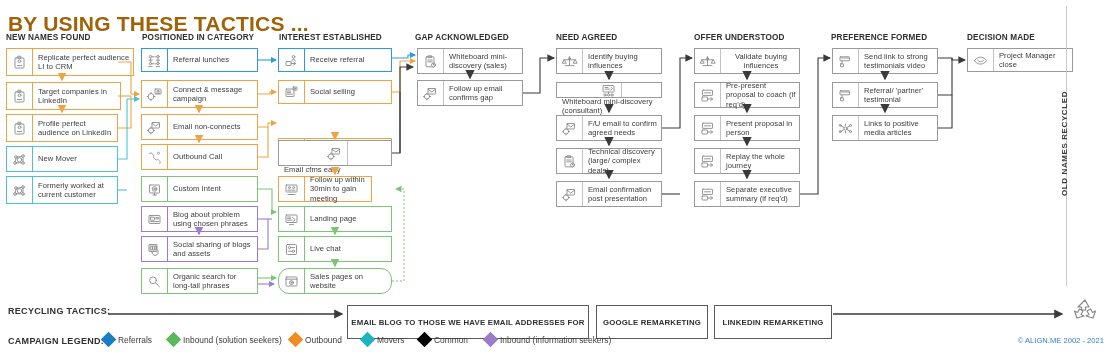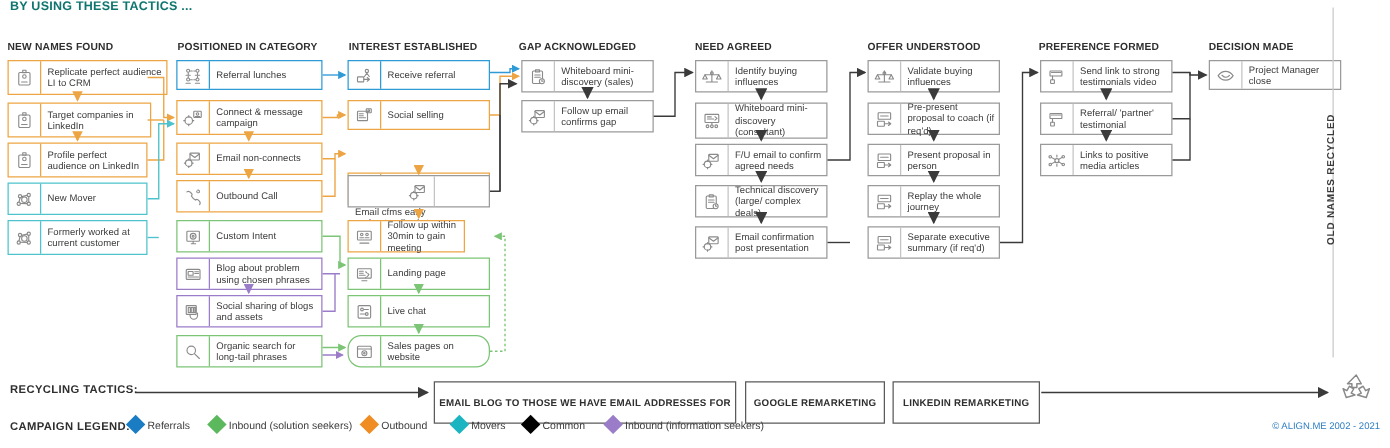--- a/index.html
+++ b/index.html
@@ -1,21 +1,21 @@
 <!DOCTYPE html>
 <html><head>
 <meta charset="utf-8">
 <style>
   html,body{margin:0;padding:0;background:#fff;}
   body{width:1112px;height:358px;overflow:hidden;font-family:"Liberation Sans",sans-serif;color:#404040;}
   #stage{position:relative;width:1112px;height:358px;}
 
   .abs{position:absolute;}
 
-  #title{left:8px;top:0;font-size:10px;font-weight:bold;color:#0f766e;letter-spacing:.2px;}
+  #title{left:8px;top:12px;font-size:21px;font-weight:bold;color:#a16207;letter-spacing:.2px;}
 
   .col-head{position:absolute;font-size:8.2px;font-weight:bold;color:#2f2f2f;letter-spacing:.15px;white-space:nowrap;}
 
   .node{position:absolute;box-sizing:border-box;border:1px solid #bfbfbf;background:#fff;display:flex;align-items:center;}
   .node .ic{flex:0 0 auto;width:26px;height:100%;display:flex;align-items:center;justify-content:center;border-right:1px solid #d8d8d8;box-sizing:border-box;}
   .node .ic svg{display:block;}
   .node .tx{flex:1 1 auto;font-size:7.6px;line-height:9.4px;color:#3b3b3b;padding:0 3px 0 5px;letter-spacing:.05px;}
 
   .c-blue{border-color:#2f9bd6;}
   .c-blue .ic{border-right-color:#2f9bd6;}
@@ -331,21 +331,21 @@
           <svg width="17" height="15" viewBox="0 0 17 15" fill="none" stroke="#8a8a8a" stroke-width="0.9" stroke-linejoin="round" stroke-linecap="round">
             <path d="M8.5,2.6 v9 M4,11.6 h9"></path>
             <path d="M3,5.8 h11"></path>
             <path d="M3,5.8 l-1.8,3.4 h3.6 z"></path>
             <path d="M14,5.8 l-1.8,3.4 h3.6 z"></path>
             <circle cx="8.5" cy="4.6" r="1.1"></circle>
           </svg>
         </div>
         <div class="tx">Identify buying influences</div>
       </div>
-      <div class="node c-gray" style="left: 556px; top: 82px; width: 106px; height: 29px;">
+      <div class="node c-gray" style="left: 556px; top: 82px; width: 106px; height: 16px; flex-direction: column;">
         <div class="ic">
           <svg width="17" height="15" viewBox="0 0 17 15" fill="none" stroke="#8a8a8a" stroke-width="0.9" stroke-linejoin="round" stroke-linecap="round">
             <rect x="3" y="2.5" width="11" height="6.5" rx="0.6"></rect>
             <path d="M5,4.5 h3 M5,6.2 h5"></path>
             <path d="M11,4.3 l1.6,1.4 l-1.6,1.4"></path>
             <path d="M8.5,9 v1.4"></path>
             <circle cx="5" cy="12" r="1.1"></circle>
             <circle cx="8.5" cy="12" r="1.1"></circle>
             <circle cx="12" cy="12" r="1.1"></circle>
           </svg>
@@ -379,21 +379,21 @@
         <div class="ic">
           <svg width="17" height="15" viewBox="0 0 17 15" fill="none" stroke="#8a8a8a" stroke-width="0.9" stroke-linejoin="round" stroke-linecap="round">
             <rect x="6" y="2.5" width="7.5" height="5.5" rx="0.6"></rect>
             <path d="M6,3.2 L9.8,6 L13.5,3.2"></path>
             <circle cx="5" cy="10.5" r="2.6"></circle>
             <path d="M5,7.9 v-.9 M5,13.1 v.9 M2.4,10.5 h-.9 M7.6,10.5 h.9"></path>
           </svg>
         </div>
         <div class="tx">Email confirmation post presentation</div>
       </div>
-      <div class="node c-gray" style="left: 694px; top: 48px; width: 106px; height: 26px;">
+      <div class="node c-gray" style="left: 694px; top: 48px; width: 106px; height: 26px; text-align: center;">
         <div class="ic">
           <svg width="17" height="15" viewBox="0 0 17 15" fill="none" stroke="#8a8a8a" stroke-width="0.9" stroke-linejoin="round" stroke-linecap="round">
             <path d="M8.5,2.6 v9 M4,11.6 h9"></path>
             <path d="M3,5.8 h11"></path>
             <path d="M3,5.8 l-1.8,3.4 h3.6 z"></path>
             <path d="M14,5.8 l-1.8,3.4 h3.6 z"></path>
             <circle cx="8.5" cy="4.6" r="1.1"></circle>
           </svg>
         </div>
         <div class="tx">Validate buying influences</div>

